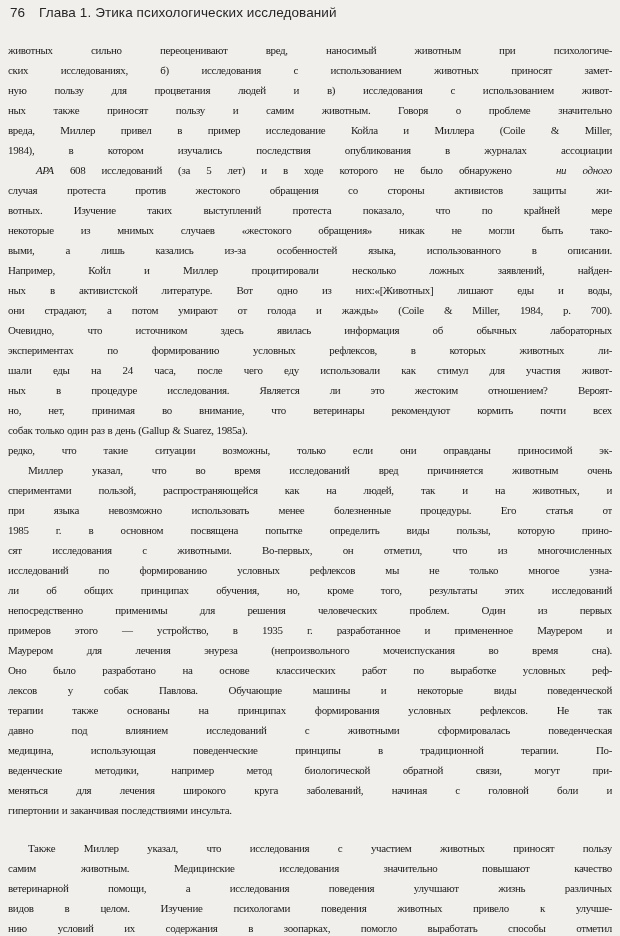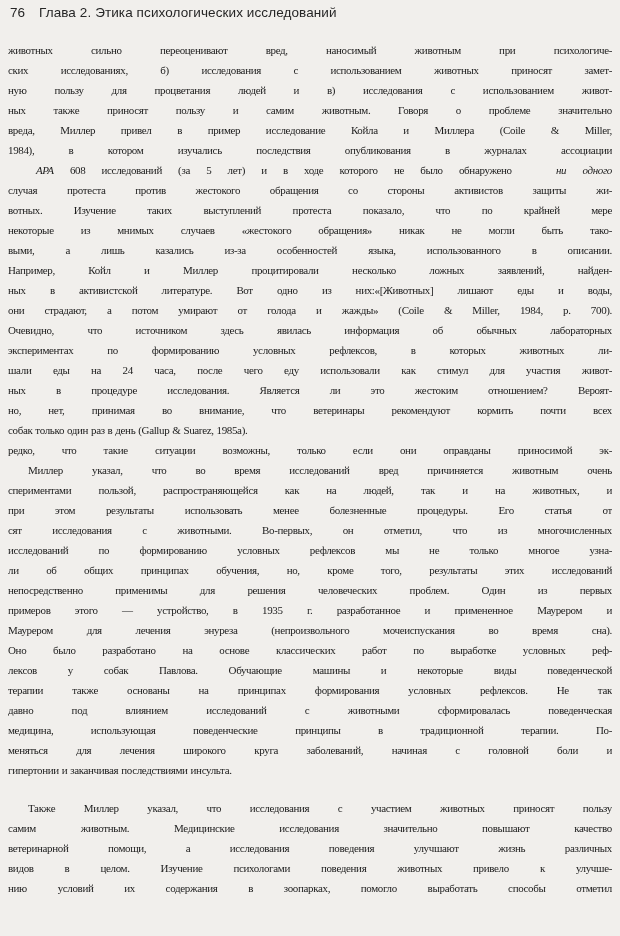--- a/index.html
+++ b/index.html
@@ -40,21 +40,21 @@
   .line.flush { -moz-text-align-last: left; text-align-last: left; }
   .line.indent { text-indent: 20px; }
   .it { font-style: italic; margin-left: 28px; }
 </style>
 </head>
 <body>
 
 <div class="page">
   <div class="page-header">
     <span class="page-num">76</span>
-    <span class="chapter-title">Глава 2. Этика психологических исследований</span>
+    <span class="chapter-title">Глава 1. Этика психологических исследований</span>
   </div>
   <div class="page-body">
       <div class="para">
         <div class="line"><span>животных сильно переоценивают вред, наносимый животным при психологиче-</span></div>
         <div class="line"><span>ских исследованиях, б) исследования с использованием животных приносят замет-</span></div>
         <div class="line"><span>ную пользу для процветания людей и в) исследования с использованием живот-</span></div>
         <div class="line"><span>ных также приносят пользу и самим животным. Говоря о проблеме значительно</span></div>
         <div class="line"><span>вреда, Миллер привел в пример исследование Койла и Миллера (Coile &amp; Miller,</span></div>
         <div class="line"><span>1984), в котором изучались последствия опубликования в журналах ассоциации</span></div>
         <div class="line"><span class="it">APA</span><span> 608 исследований (за 5 лет) и в ходе которого не было обнаружено </span><span class="it">ни одного</span></div>
@@ -69,32 +69,34 @@
         <div class="line"><span>экспериментах по формированию условных рефлексов, в которых животных ли-</span></div>
         <div class="line"><span>шали еды на 24 часа, после чего еду использовали как стимул для участия живот-</span></div>
         <div class="line"><span>ных в процедуре исследования. Является ли это жестоким отношением? Вероят-</span></div>
         <div class="line"><span>но, нет, принимая во внимание, что ветеринары рекомендуют кормить почти всех</span></div>
         <div class="line flush"><span>собак только один раз в день (Gallup &amp; Suarez, 1985a).</span></div>
       </div>
       <div class="para">
         <div class="line"><span>редко, что такие ситуации возможны, только если они оправданы приносимой эк-</span></div>
         <div class="line indent"><span>Миллер указал, что во время исследований вред причиняется животным очень</span></div>
         <div class="line"><span>спериментами пользой, распространяющейся как на людей, так и на животных, и</span></div>
-        <div class="line"><span>при этом результаты использовать менее болезненные процедуры. Его статья от</span></div>
+        <div class="line"><span>при языка невозможно использовать менее болезненные процедуры. Его статья от</span></div>
+        <div class="line"><span>1985 г. в основном посвящена попытке определить виды пользы, которую прино-</span></div>
         <div class="line"><span>сят исследования с животными. Во-первых, он отметил, что из многочисленных</span></div>
         <div class="line"><span>исследований по формированию условных рефлексов мы не только многое узна-</span></div>
         <div class="line"><span>ли об общих принципах обучения, но, кроме того, результаты этих исследований</span></div>
         <div class="line"><span>непосредственно применимы для решения человеческих проблем. Один из первых</span></div>
         <div class="line"><span>примеров этого — устройство, в 1935 г. разработанное и примененное Маурером и</span></div>
         <div class="line"><span>Маурером для лечения энуреза (непроизвольного мочеиспускания во время сна).</span></div>
         <div class="line"><span>Оно было разработано на основе классических работ по выработке условных реф-</span></div>
         <div class="line"><span>лексов у собак Павлова. Обучающие машины и некоторые виды поведенческой</span></div>
         <div class="line"><span>терапии также основаны на принципах формирования условных рефлексов. Не так</span></div>
         <div class="line"><span>давно под влиянием исследований с животными сформировалась поведенческая</span></div>
         <div class="line"><span>медицина, использующая поведенческие принципы в традиционной терапии. По-</span></div>
+        <div class="line"><span>веденческие методики, например метод биологической обратной связи, могут при-</span></div>
         <div class="line"><span>меняться для лечения широкого круга заболеваний, начиная с головной боли и</span></div>
         <div class="line flush"><span>гипертонии и заканчивая последствиями инсульта.</span></div>
       </div>
       <div class="para spaced">
         <div class="line indent"><span>Также Миллер указал, что исследования с участием животных приносят пользу</span></div>
         <div class="line"><span>самим животным. Медицинские исследования значительно повышают качество</span></div>
         <div class="line"><span>ветеринарной помощи, а исследования поведения улучшают жизнь различных</span></div>
         <div class="line"><span>видов в целом. Изучение психологами поведения животных привело к улучше-</span></div>
         <div class="line"><span>нию условий их содержания в зоопарках, помогло выработать способы отметил</span></div>
       </div>

